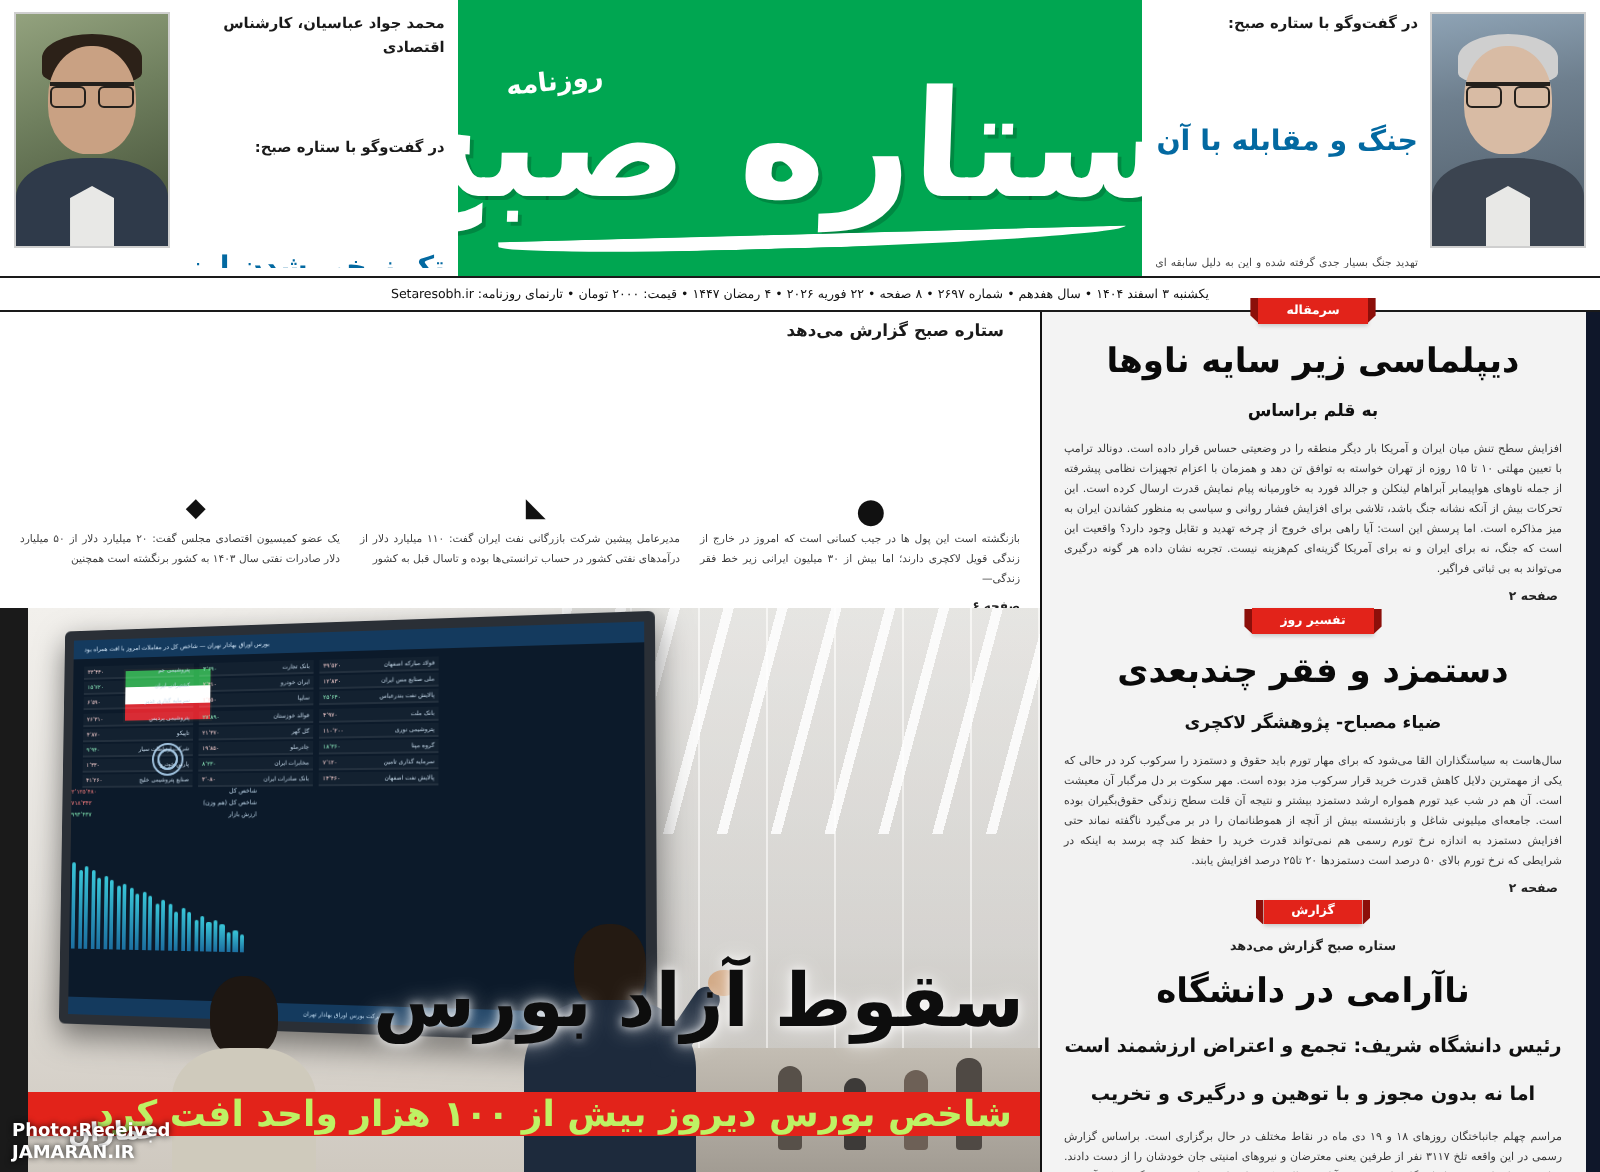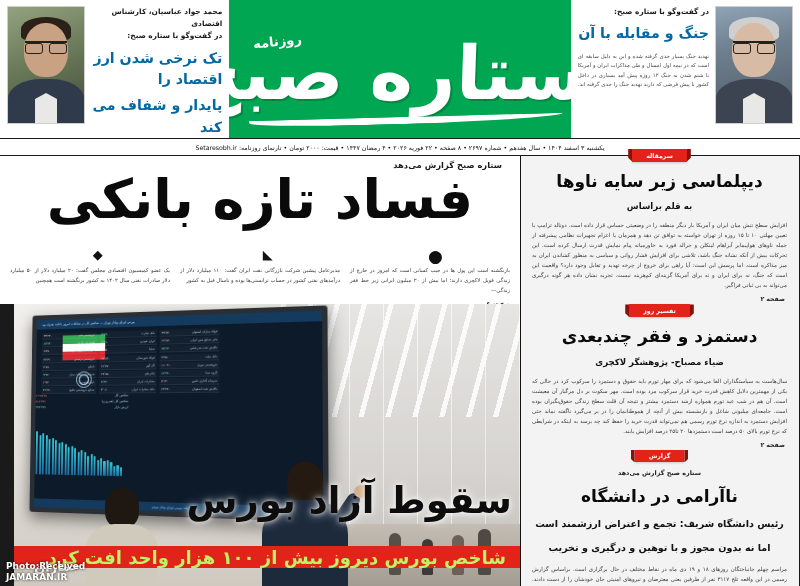--- a/index.html
+++ b/index.html
@@ -82,20 +82,21 @@
     transform: translateX(-50%);
     width: 22px; height: 30px;
     background: #e8e8e6;
     clip-path: polygon(50% 0, 100% 20%, 100% 100%, 0 100%, 0 20%);
   }
   .teaser-text {
     flex: 1 1 auto;
     display: flex; flex-direction: column;
     text-align: right;
     overflow: hidden;
+    gap: 38px;
   }
   .teaser-kicker {
     font-size: 7.4px; font-weight: 700; color: #1a1a1a;
     line-height: 1.65; letter-spacing: -0.1px;
   }
   .teaser-head {
     font-size: 14.2px; font-weight: 800; color: #0369a1;
     line-height: 1.5; margin-top: 5px; letter-spacing: -0.3px;
   }
   .teaser-body {
@@ -155,21 +156,21 @@
   .body-area {
     position: absolute; top: 156px; left: 0;
     width: 800px; height: 430px;
     display: flex; flex-direction: row;
   }
 
   
   .right-col {
     width: 280px; flex: 0 0 280px;
     background: #f3f3f3;
-    border-right: 1px solid #0f172a;
+    border-right: 7px solid #0f172a;
     padding: 0 10px;
     display: flex; flex-direction: column;
     position: relative;
   }
   .col-divider {
     position: absolute; top: 0; bottom: 0; left: 0;
     width: 1px; background: #111;
   }
   .badge-row {
     display: flex; justify-content: center;
@@ -554,21 +555,20 @@
         <div class="op-sub">رئیس دانشگاه شریف: تجمع و اعتراض ارزشمند است</div>
         <div class="op-sub">اما نه بدون مجوز و با توهین و درگیری و تخریب</div>
         <div class="op-body">مراسم چهلم جانباختگان روزهای ۱۸ و ۱۹ دی ماه در نقاط مختلف در حال برگزاری است. براساس گزارش رسمی در این واقعه تلخ ۳۱۱۷ نفر از طرفین یعنی معترضان و نیروهای امنیتی جان خودشان را از دست دادند. وقایع دی ماه باعث شد تا دانشگاه ها به صورت آنلاین فعالیت کنند. اعتراض زیادی صورت گرفت که آموزش آنلاین در دانشگاه و مدارس کار درستی نیست، چون باعث کاهش سطح سواد دانشجویان و دانش آموزان می شود.</div>
 
       </div>
     </div>
 
     <div class="main-col">
 
       <div class="lead-kicker">ستاره صبح گزارش می‌دهد</div>
-      <div class="lead-title">فساد تازه بانکی</div>
 
       <div class="lead-cols">
         <div class="lead-cell">
           <div class="dingbat">●</div>
           <div>بازنگشته است این پول ها در جیب کسانی است که امروز در خارج از زندگی قویل لاکچری دارند؛ اما بیش از ۳۰ میلیون ایرانی زیر خط فقر زندگی—</div>
           <div class="lead-page">صفحه ۶</div>
         </div>
         <div class="lead-cell">
           <div class="dingbat sq">◣</div>
           <div>مدیرعامل پیشین شرکت بازرگانی نفت ایران گفت: ۱۱۰ میلیارد دلار از درآمدهای نفتی کشور در حساب ترانستی‌ها بوده و تاسال قبل به کشور</div>

